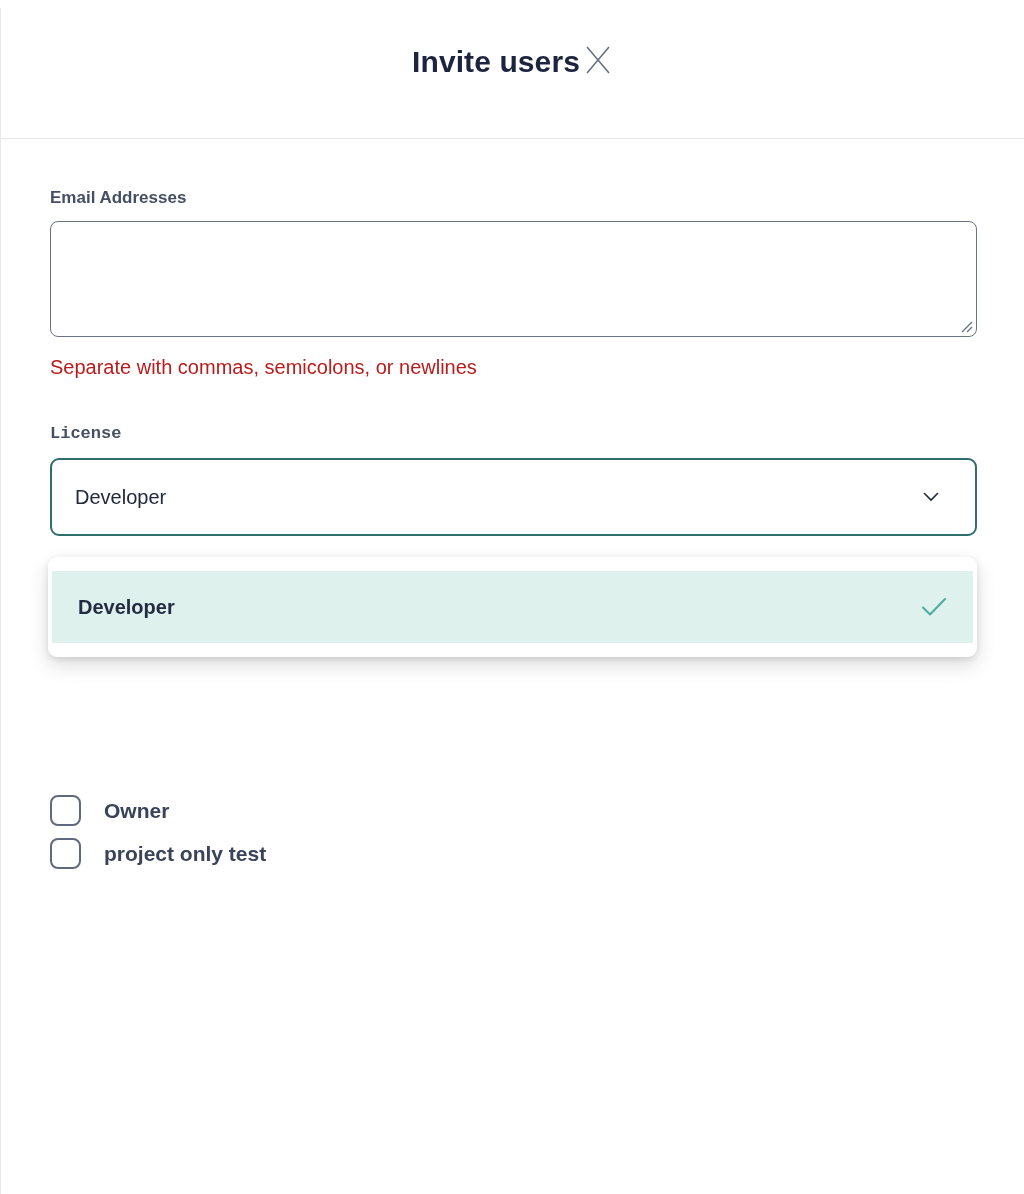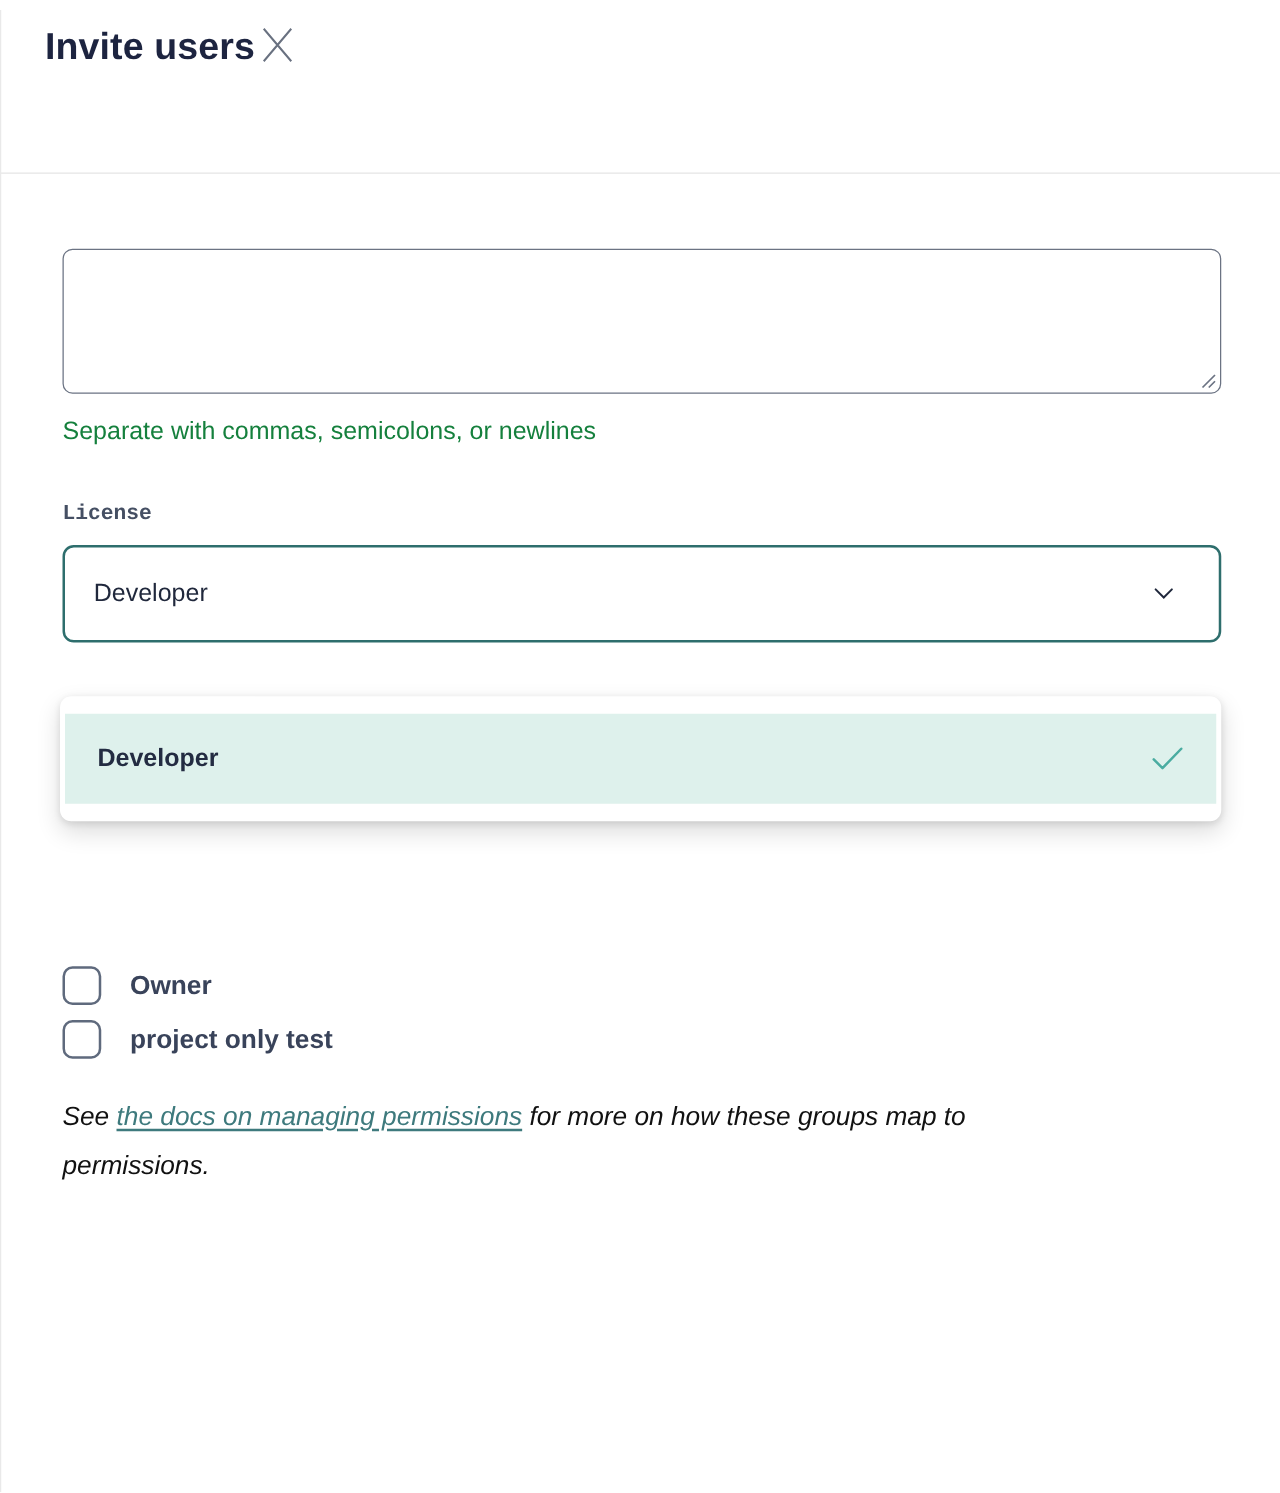--- a/index.html
+++ b/index.html
@@ -19,22 +19,22 @@
     width: 1px;
     background: #e9e9e9;
   }
 
   
   .modal-header {
     height: 139px;
     border-bottom: 1px solid #e5e5e5;
     display: flex;
     align-items: flex-start;
-    justify-content: flex-start;
-    padding: 18px 32px 0 36px;
+    justify-content: center;
+    padding: 42px 32px 0 36px;
   }
   .modal-title {
     font-size: 30px;
     font-weight: 700;
     color: #1d2440;
     line-height: 40px;
     letter-spacing: 0.1px;
   }
   .close-button {
     background: none;
@@ -78,21 +78,21 @@
   .resize-grip {
     position: absolute;
     right: 3px; bottom: 3px;
     pointer-events: none;
     line-height: 0;
   }
 
   .helper-text {
     margin-top: 17px;
     font-size: 20px;
-    color: #15803d;
+    color: #b91c1c;
     line-height: 26px;
   }
 
   .license-label { margin-top: 43px; font-family: Liberation Mono, monospace; }
 
   .select-box {
     margin-top: 13px;
     height: 78px;
     border: 2px solid #2e6e6d;
     border-radius: 9px;
@@ -190,20 +190,21 @@
       <span>
         <svg width="28" height="28" viewBox="0 0 28 28">
           <path d="M3 1 L25 27 M25 1 L3 27" stroke="#697180" stroke-width="1.6" fill="none"></path>
         </svg>
       </span>
     </button>
   </div>
 
   <div class="modal-body">
 
+    <div class="field-label">Email Addresses</div>
 
     <div class="textarea-wrap">
       <textarea class="email-textarea" style=""></textarea>
       <span class="resize-grip">
         <svg width="16" height="16" viewBox="0 0 16 16">
           <path d="M4 14 L14 4 M9 14 L14 9" stroke="#6b7383" stroke-width="1.4" fill="none"></path>
         </svg>
       </span>
     </div>
 
@@ -224,24 +225,20 @@
       <div class="group-row">
         <span class="group-checkbox"></span>
         <span class="group-label">Owner</span>
       </div>
       <div class="group-row">
         <span class="group-checkbox"></span>
         <span class="group-label">project only test</span>
       </div>
     </div>
 
-    <div class="footnote">
-      <span>See </span><a>the docs on managing permissions</a><span> for more on how these groups map to</span><br>
-      <span>permissions.</span>
-    </div>
 
   </div>
 
   <div class="dropdown-panel">
     <div class="dropdown-option selected">
       <span>Developer</span>
       <span class="option-check">
         <svg width="26" height="20" viewBox="0 0 26 20">
           <path d="M2 10.5 L9 17.5 L24 2" stroke="#4aaca1" stroke-width="2" fill="none" stroke-linecap="round" stroke-linejoin="round"></path>
         </svg>

